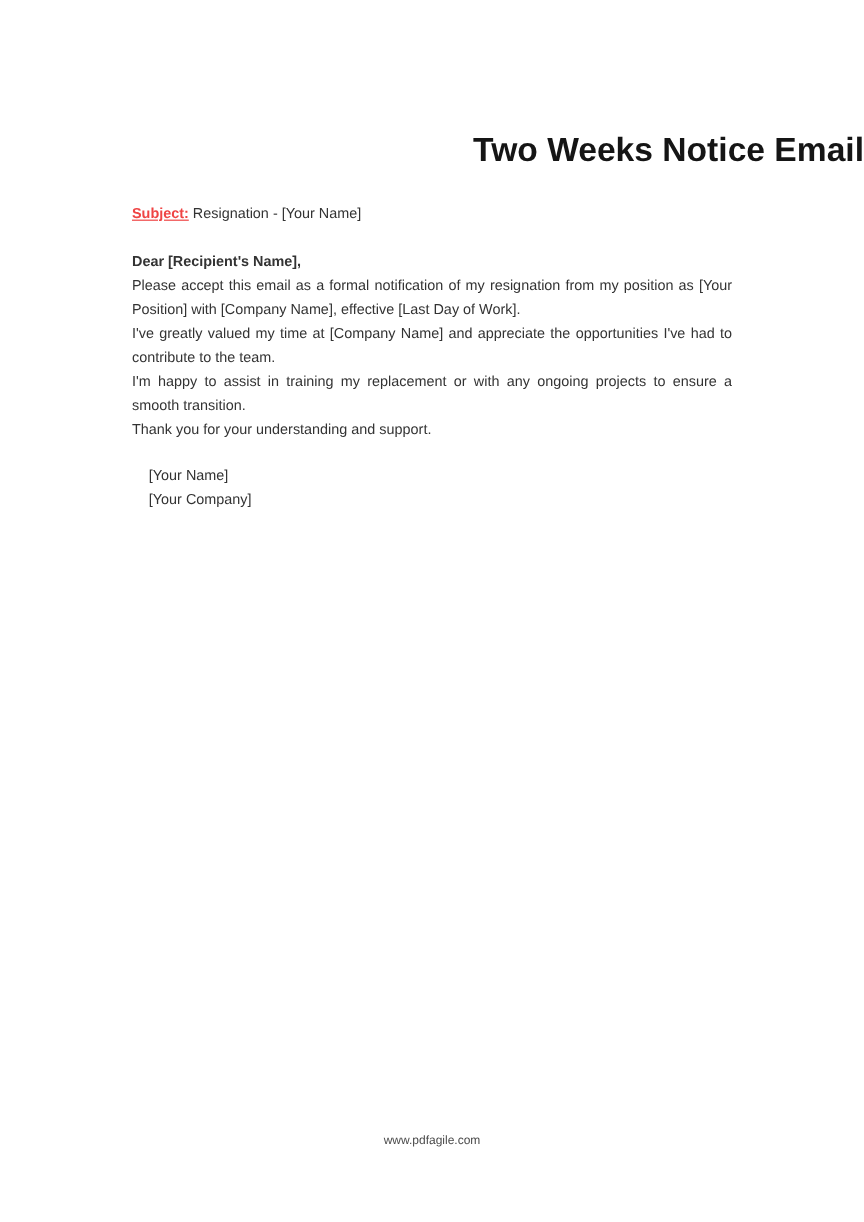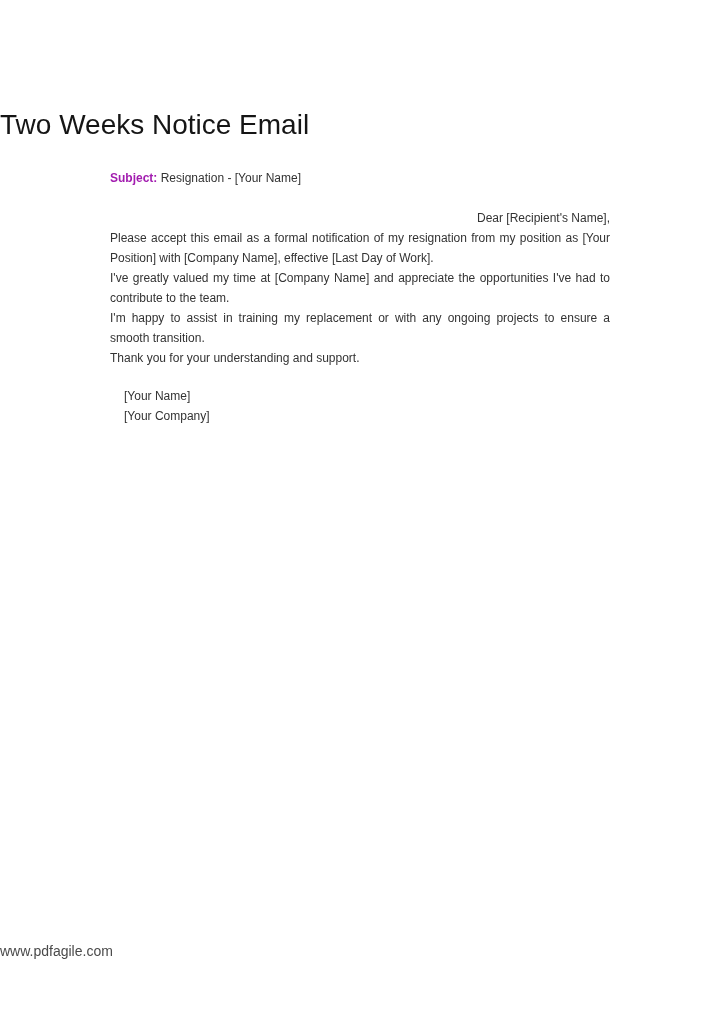--- a/index.html
+++ b/index.html
@@ -14,74 +14,77 @@
     background: #ffffff;
     font-family: "Liberation Sans", sans-serif;
     color: #333333;
     overflow: hidden;
   }
   .doc-title {
     position: absolute;
     top: 90px;
     left: 0;
     width: 720px;
-    text-align: left;
+    text-align: right;
     font-size: 28px;
     line-height: 32px;
-    font-weight: normal;
+    font-weight: bold;
     color: #151515;
   }
   .subject-line {
     position: absolute;
     top: 168px;
     left: 110px;
     width: 500px;
     font-size: 12px;
     line-height: 20px;
     color: #333333;
   }
   .subject-label {
     font-weight: bold;
-    color: #a21caf;
+    color: #ef4444;
+    text-decoration: underline;
   }
   .body-block {
     position: absolute;
     top: 208px;
     left: 110px;
     width: 500px;
     font-size: 12px;
     line-height: 20px;
     color: #333333;
   }
   .body-block p {
     margin: 0;
     text-align: justify;
     text-justify: inter-word;
   }
   .body-block p.greeting {
-    text-align: right;
+    text-align: left;
+    font-weight: bold;
   }
   .closing {
     margin-top: 15px !important;
     text-align: left !important;
   }
   .signature-block {
     margin-top: 18px;
   }
   .signature-line {
     font-size: 12px;
     line-height: 20px;
     padding-left: 14px;
   }
   .page-footer {
     position: absolute;
     top: 944px;
     left: 0;
     width: 720px;
-    font-size: 14px;
+    text-align: center;
+    font-size: 10px;
     line-height: 14px;
     color: #4a4a4a;
   }
 </style>
 </head>
 <body>
 
 <div class="page">
 
   <h1 class="doc-title">Two Weeks Notice Email</h1>

